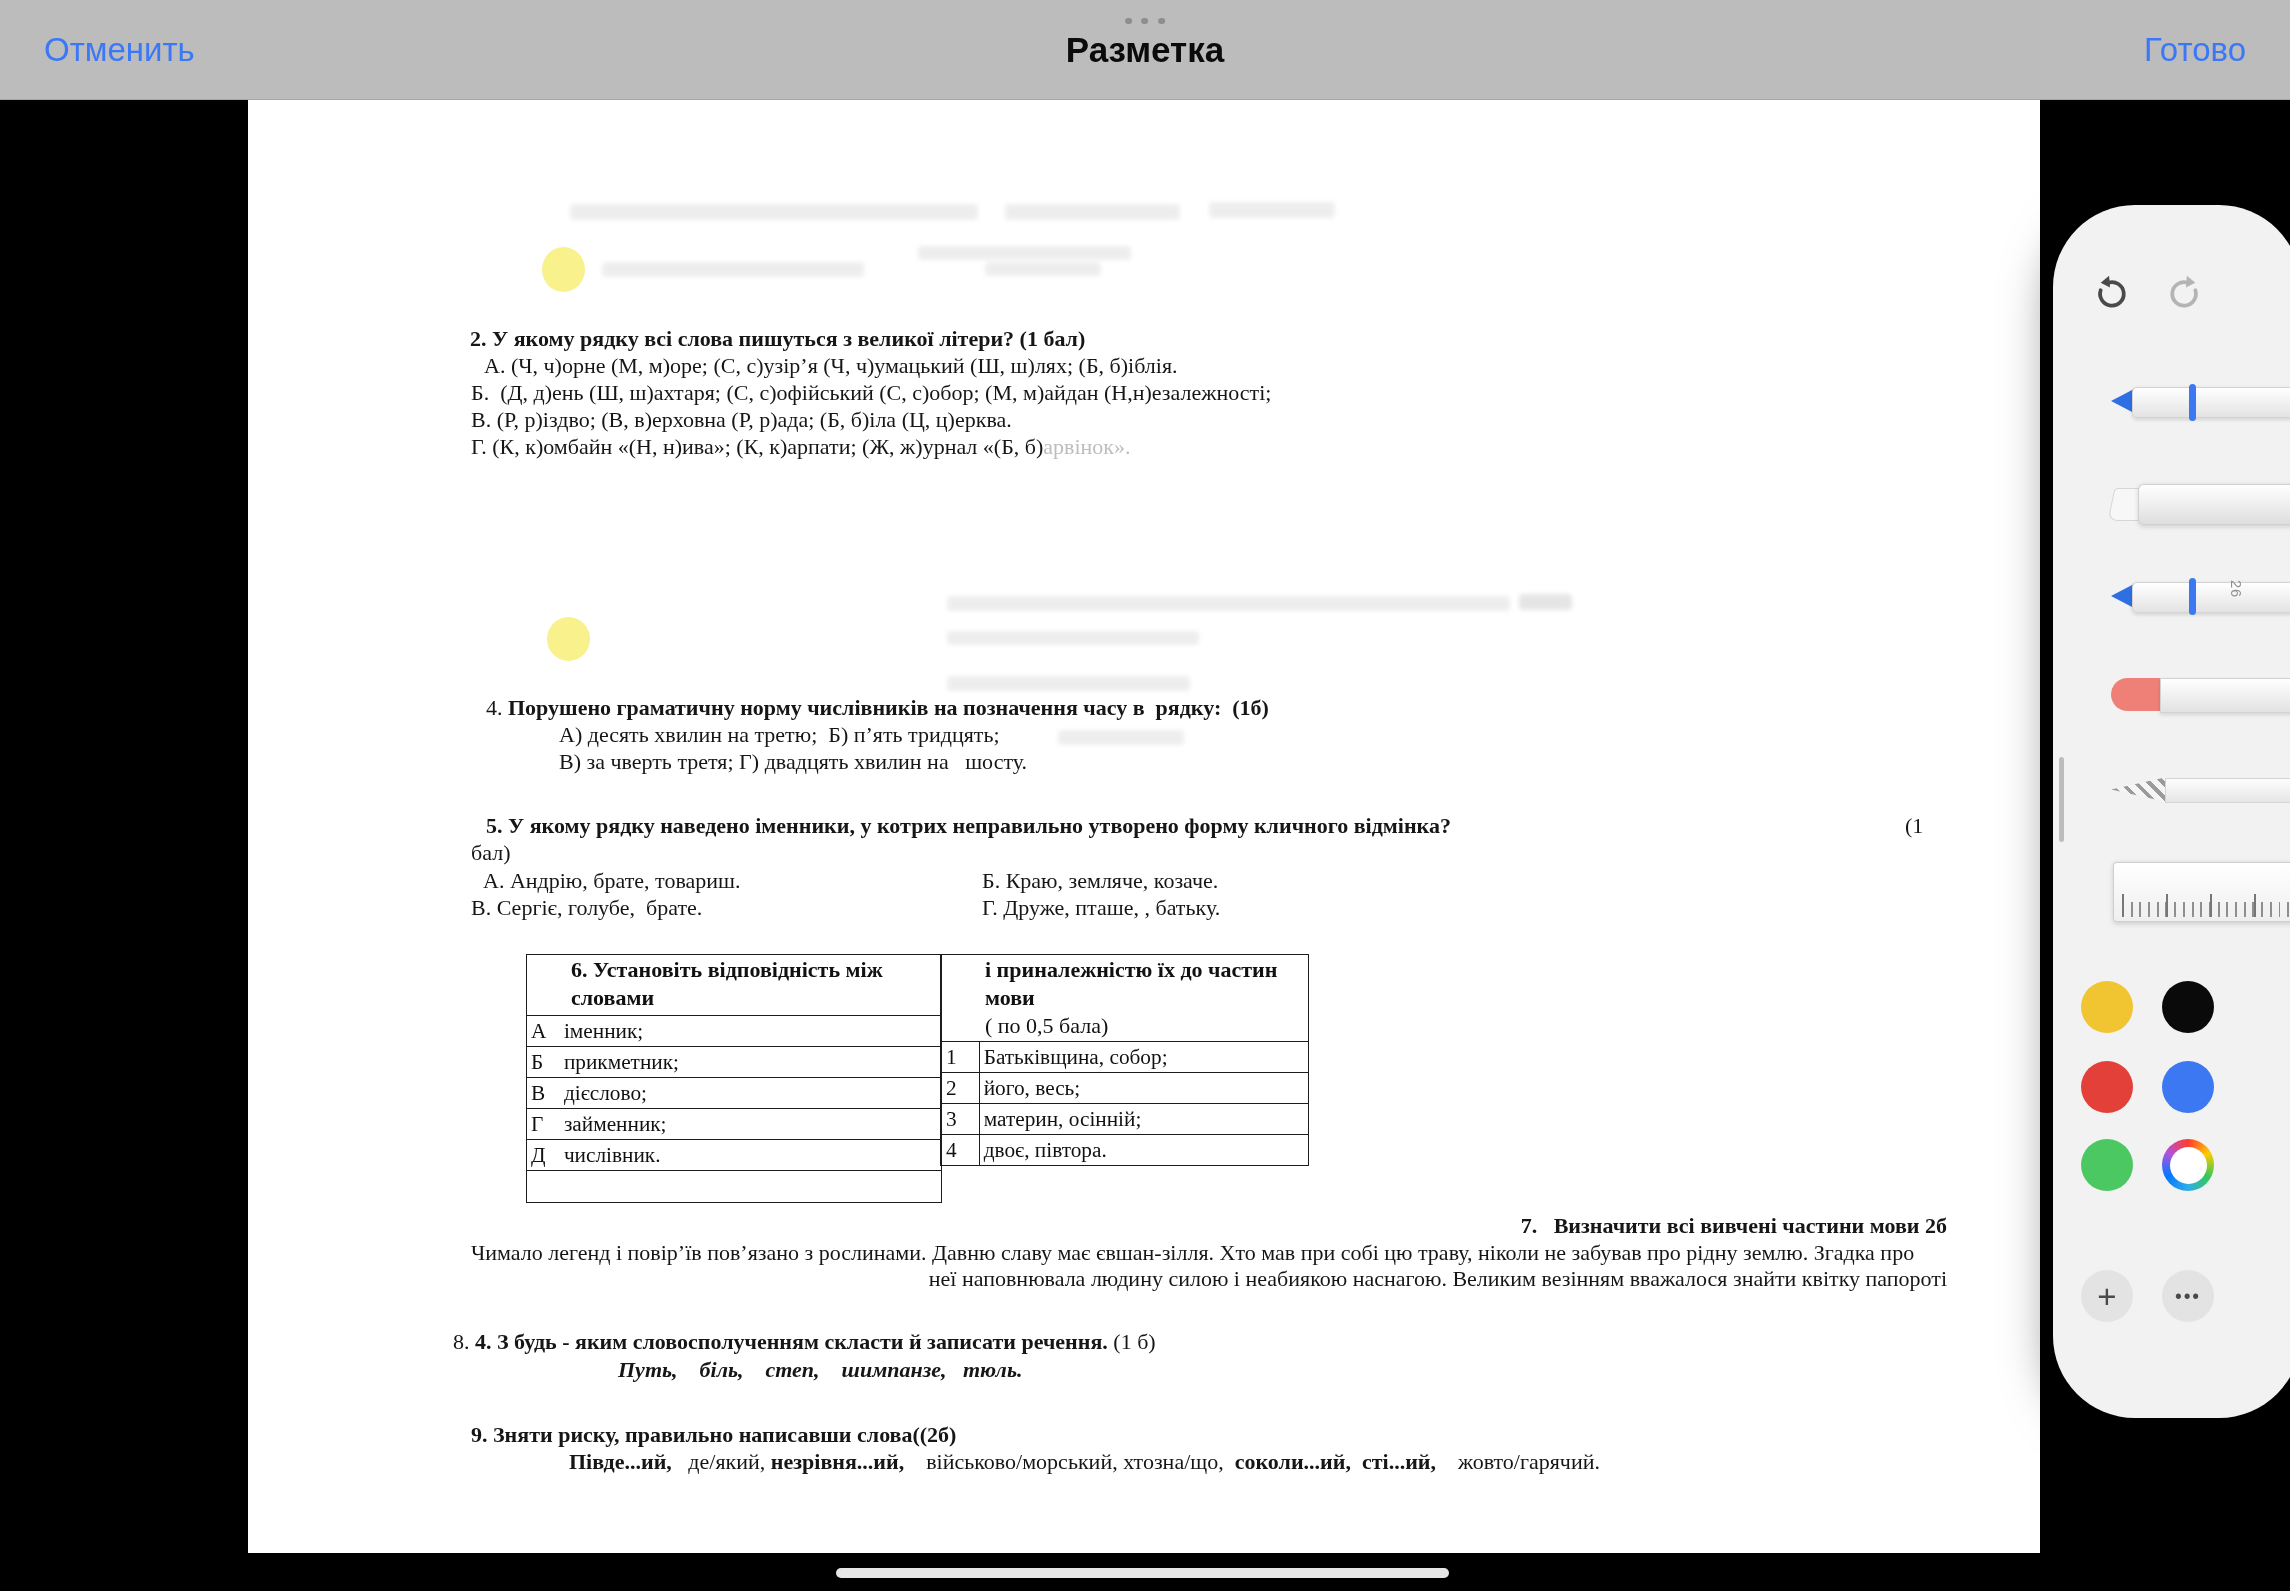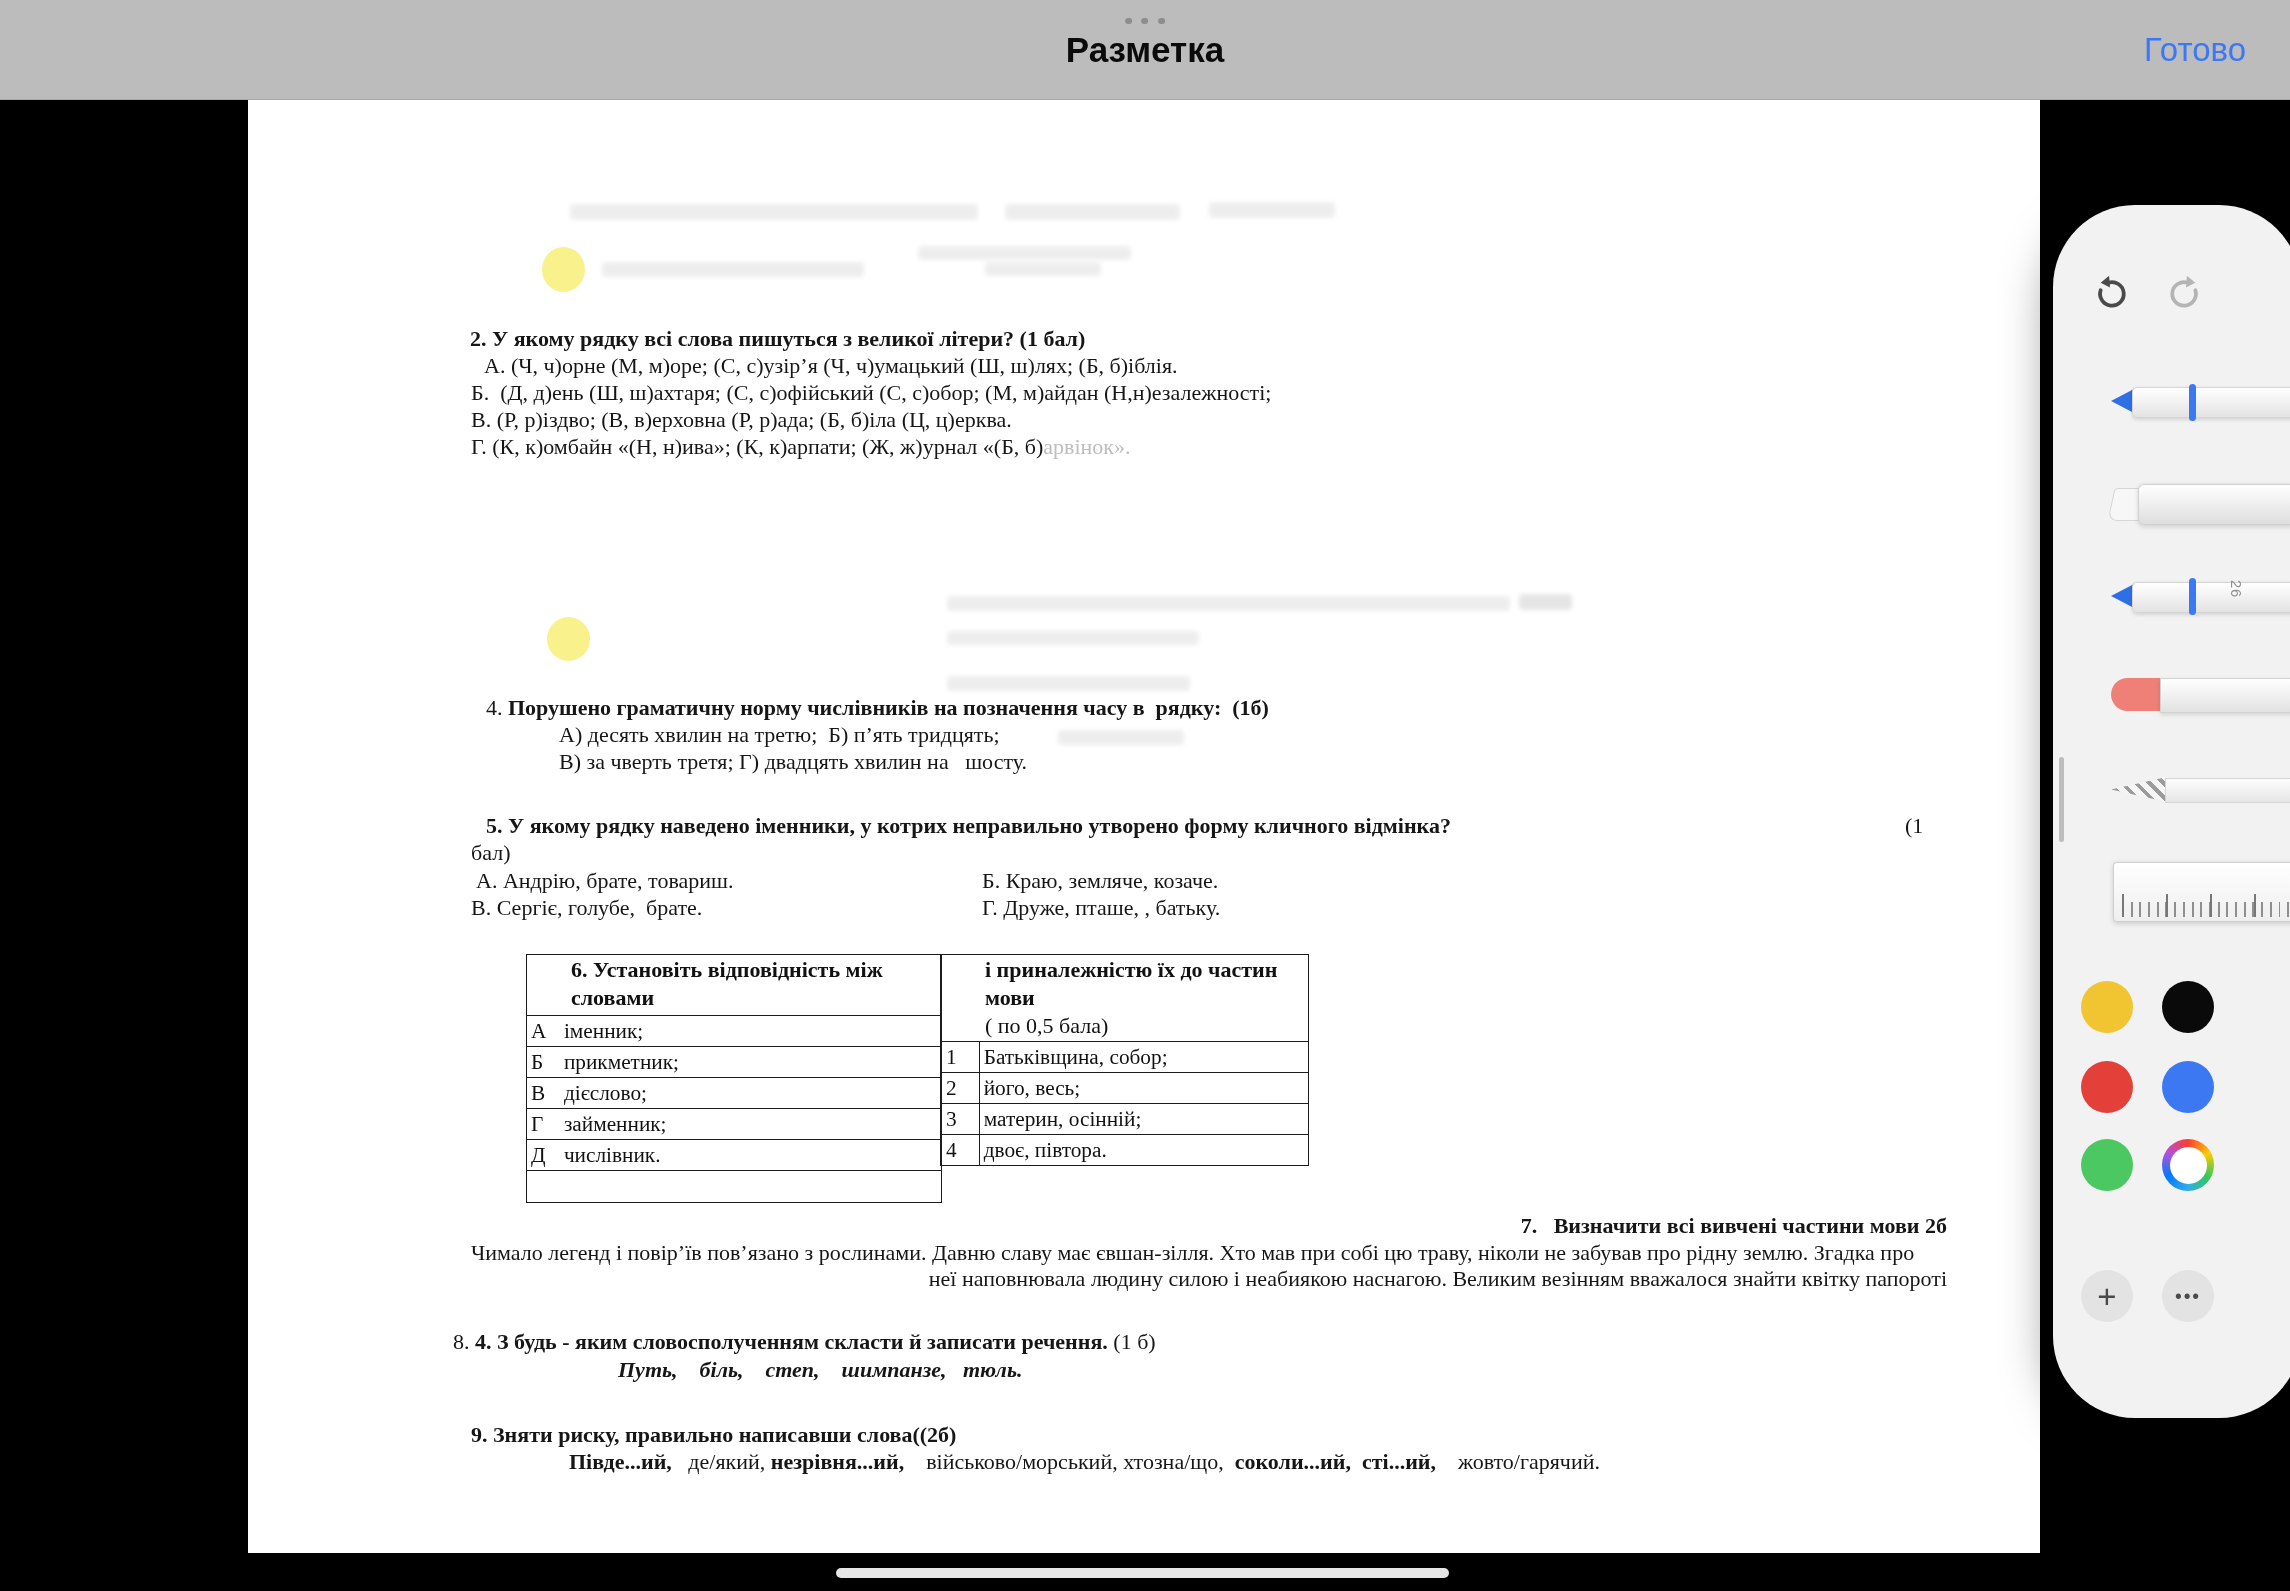--- a/index.html
+++ b/index.html
@@ -83,20 +83,21 @@
 </style>
 </head>
 <body>
 
 <div class="topbar">
   <div class="pagedots">
       <i></i>
       <i></i>
       <i></i>
     </div>
+  <div class="bar-btn left">Отменить</div>
   <div class="bar-title">Разметка</div>
   <div class="bar-btn right">Готово</div>
 </div>
 
 <div class="page">
 
   <div class="smudge" style="left:322px;top:105px;width:408px;height:15.5px;"></div>
   <div class="smudge" style="left:757px;top:105px;width:175px;height:15.5px;"></div>
   <div class="smudge" style="left:961px;top:103px;width:126px;height:15.5px;"></div>
   <div class="smudge" style="left:670px;top:147px;width:213px;height:13.6px;"></div>
@@ -117,21 +118,21 @@
   <div class="doc-line" style="left:223px;top:306px;">В. (Р, р)іздво; (В, в)ерховна (Р, р)ада; (Б, б)іла (Ц, ц)ерква.</div>
   <div class="doc-line" style="left:223px;top:333px;"><span>Г. (К, к)омбайн «(Н, н)ива»; (К, к)арпати; (Ж, ж)урнал «(Б, б)</span><span class="faded">арвінок».</span></div>
 
   <div class="doc-line" style="left:238px;top:594px;"><span>4. </span><span class="b">Порушено граматичну норму числівників на позначення часу в  рядку:  (1б)</span></div>
   <div class="doc-line" style="left:311px;top:621px;">А) десять хвилин на третю;  Б) п’ять тридцять;</div>
   <div class="doc-line" style="left:311px;top:648px;">В) за чверть третя; Г) двадцять хвилин на   шосту.</div>
 
   <div class="doc-line b" style="left:238px;top:712px;">5. У якому рядку наведено іменники, у котрих неправильно утворено форму кличного відмінка?</div>
   <div class="doc-line" style="left:1657px;top:712px;">(1</div>
   <div class="doc-line" style="left:223px;top:739px;">бал)</div>
-  <div class="doc-line" style="left:228px;top:767px;text-align:right;">А. Андрію, брате, товариш.</div>
+  <div class="doc-line" style="left:235px;top:767px;text-align:right;">А. Андрію, брате, товариш.</div>
   <div class="doc-line" style="left:734px;top:767px;">Б. Краю, земляче, козаче.</div>
   <div class="doc-line" style="left:223px;top:794px;">В. Сергіє, голубе,  брате.</div>
   <div class="doc-line" style="left:734px;top:794px;">Г. Друже, пташе, , батьку.</div>
 
   <table class="tbl" style="left:278px;top:855px;width:416px;">
     <tbody>
         <tr>
           <td class="hdr" style="height:58px;">6. Установіть відповідність між словами</td>
         </tr>
     <tr>

